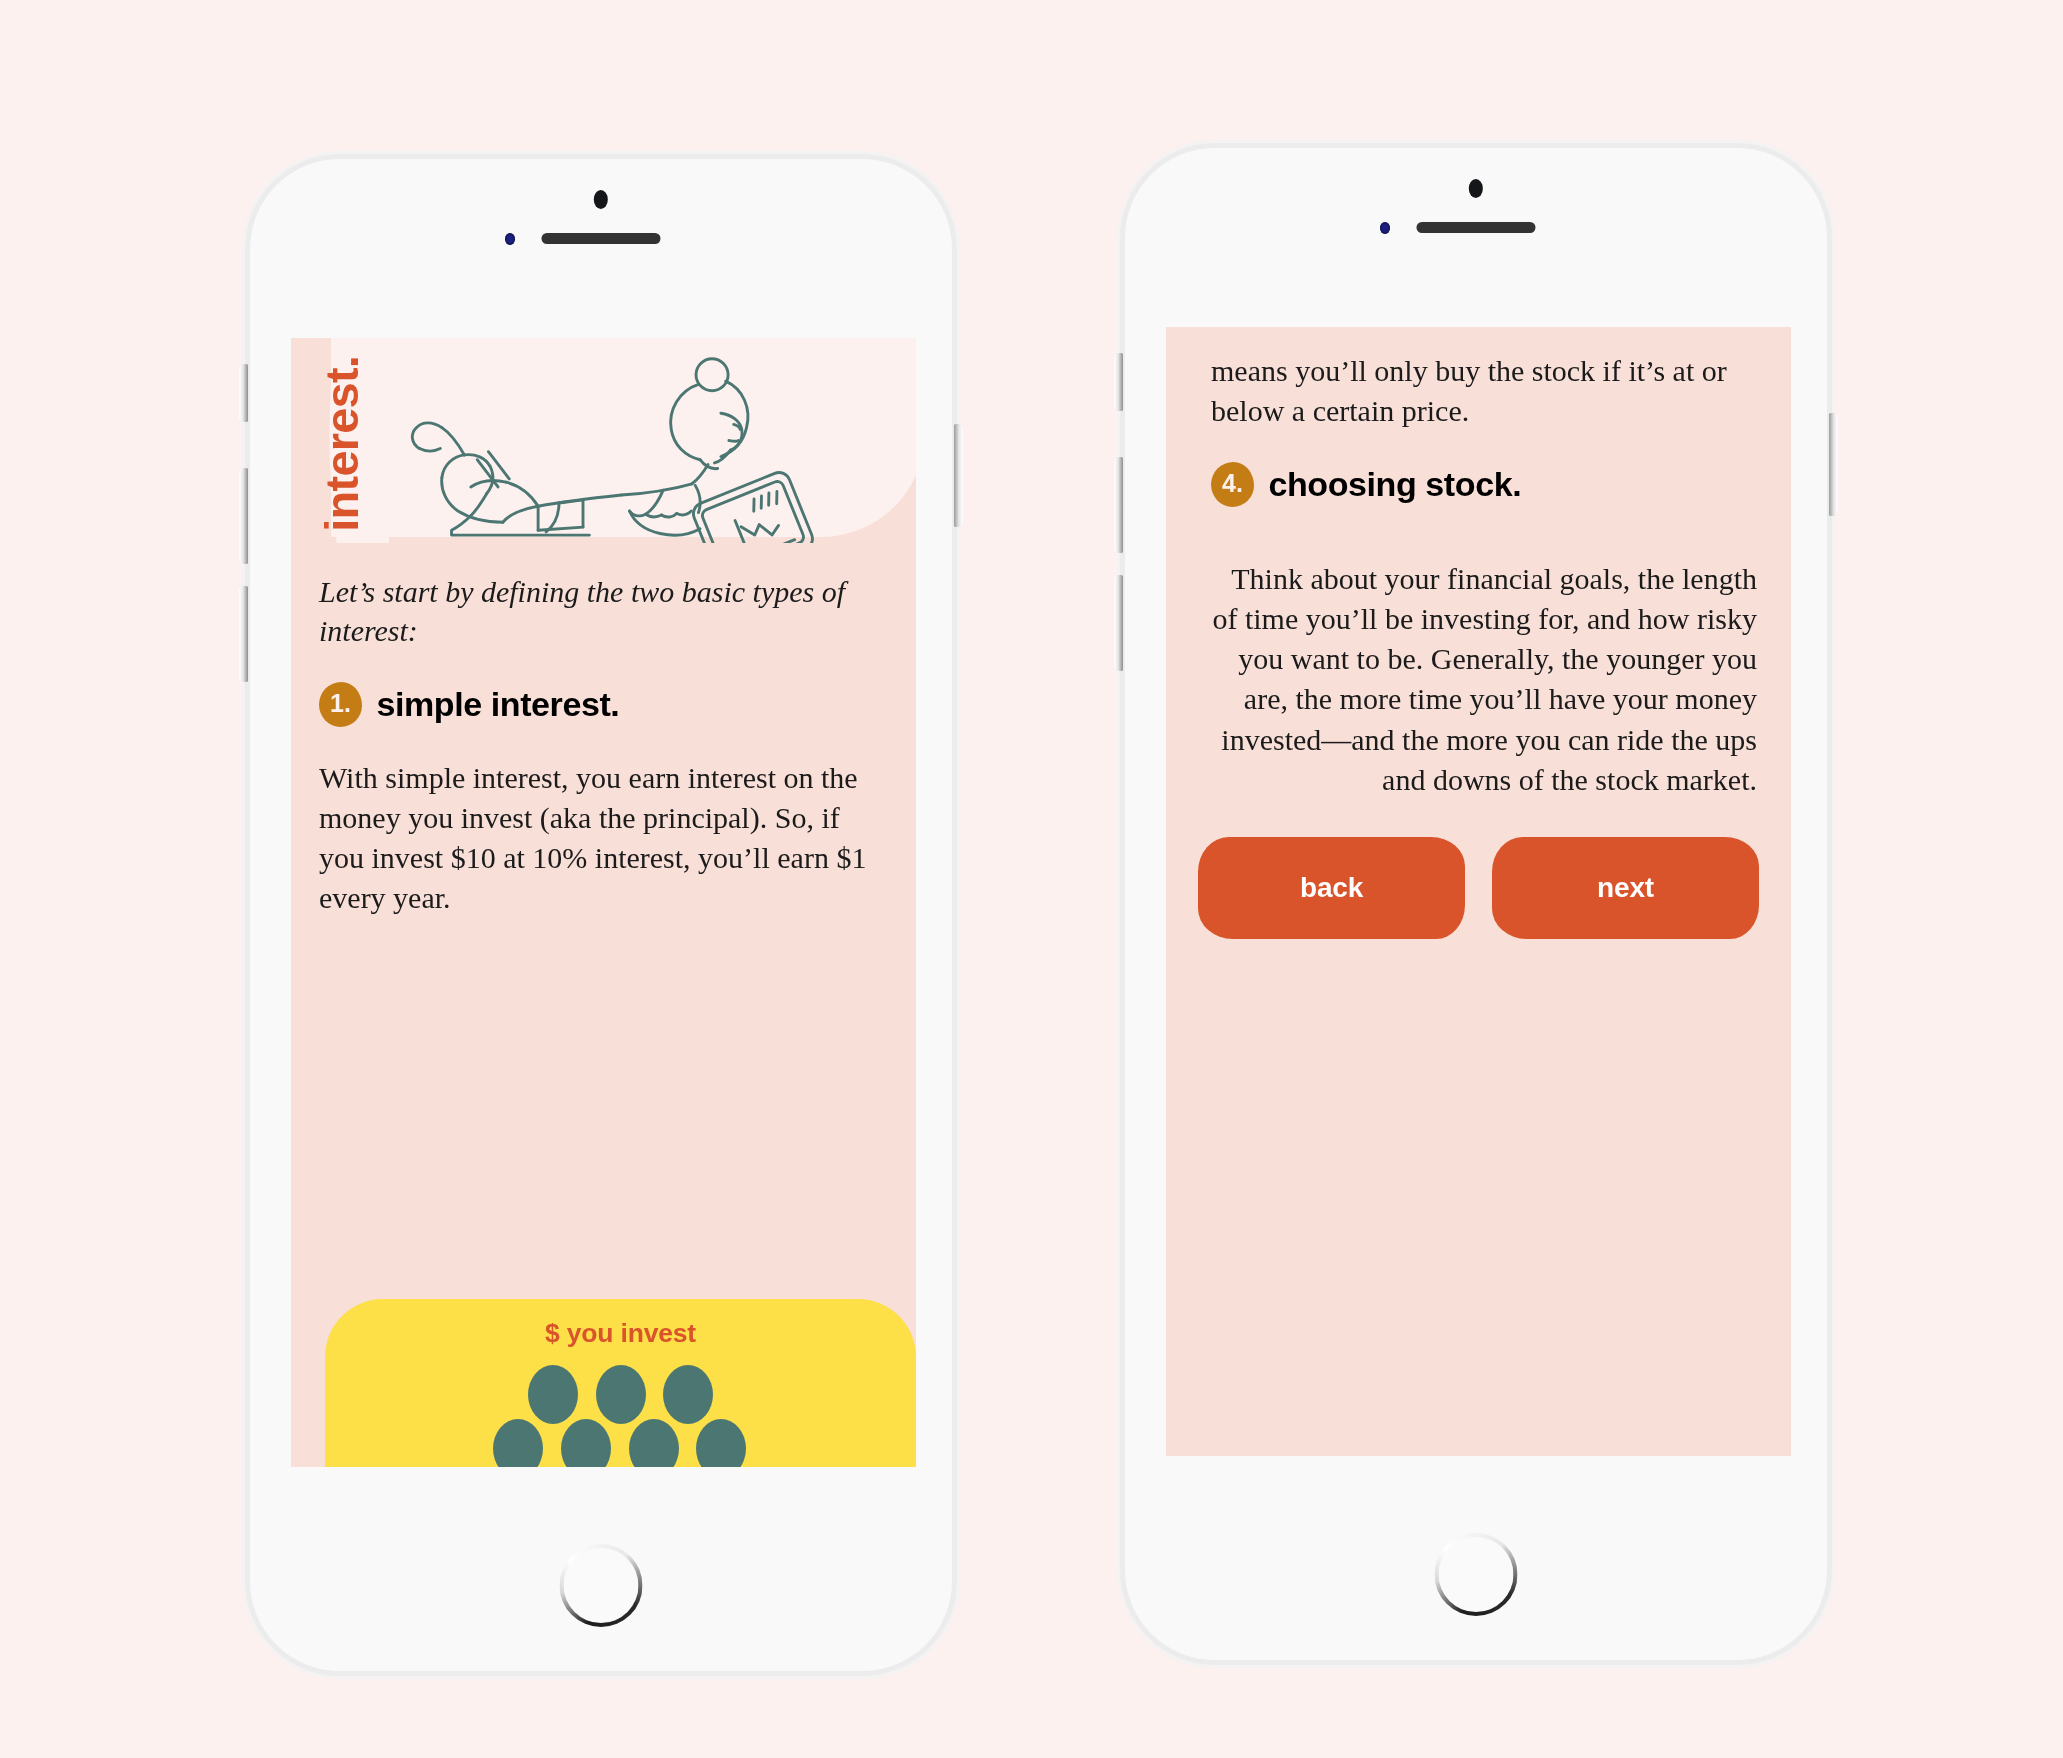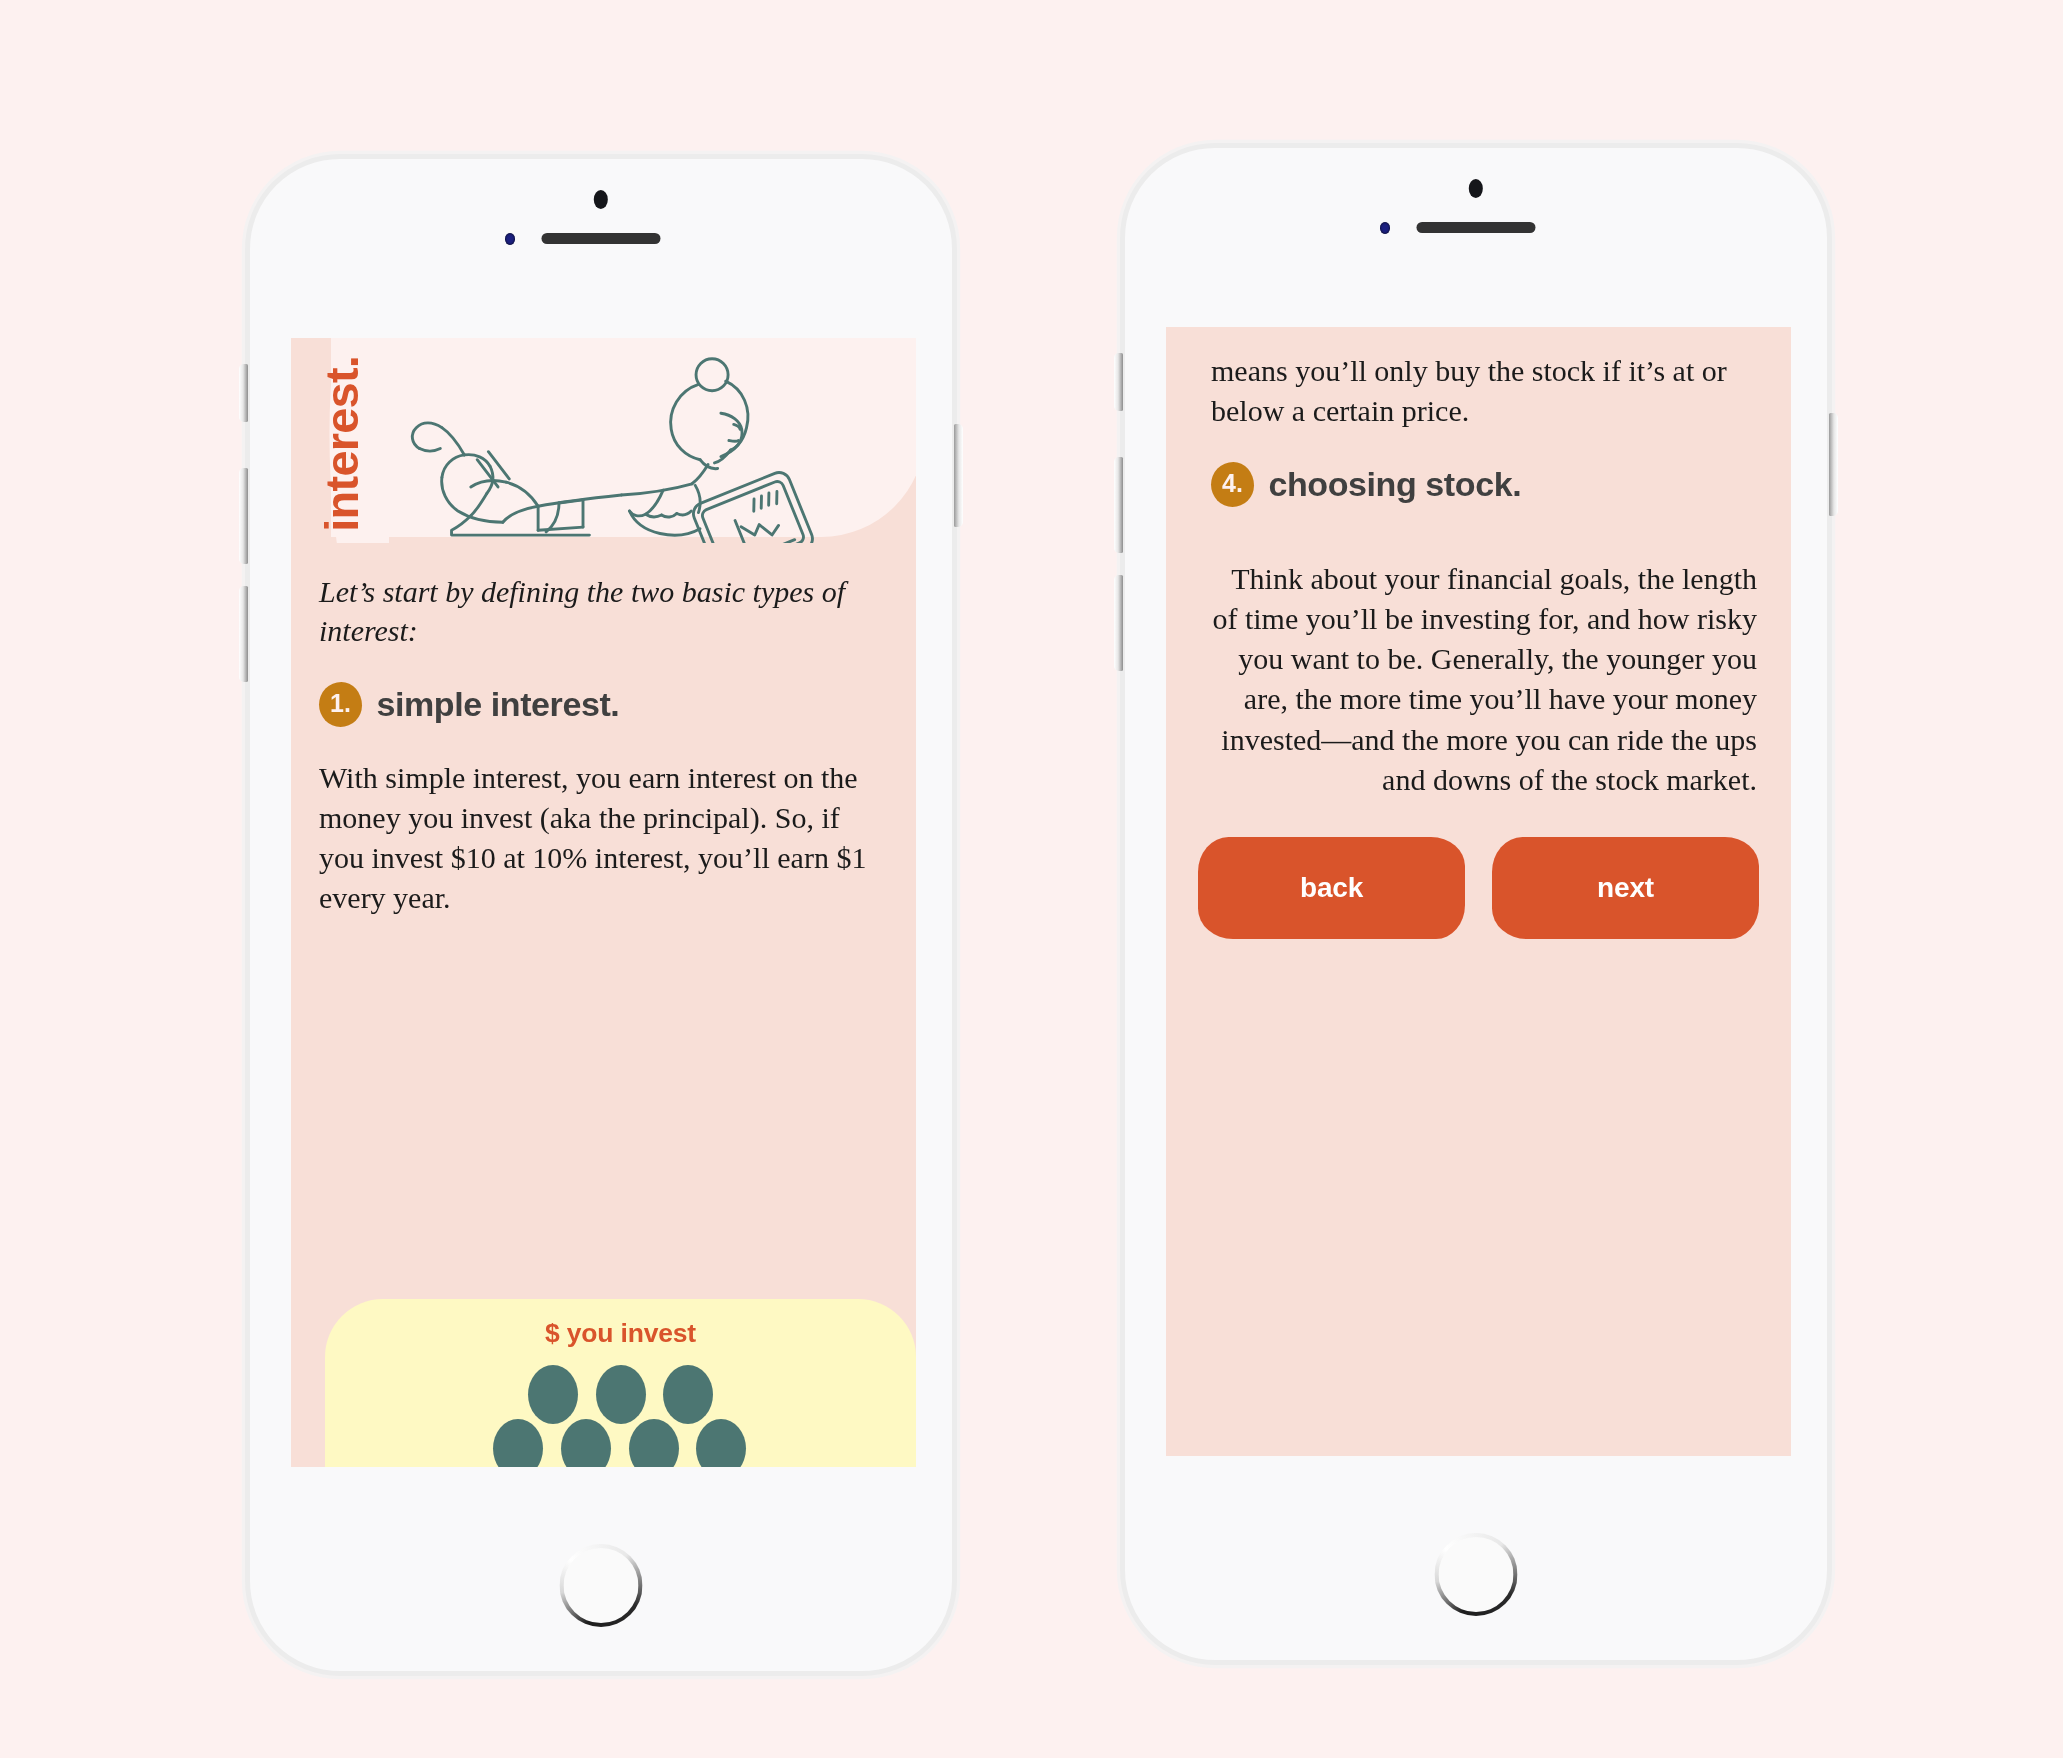--- a/index.html
+++ b/index.html
@@ -198,38 +198,38 @@
     font-size: 25px;
     display: flex;
     align-items: center;
     justify-content: center;
     padding-bottom: 1.6px;
   }
   .headline-text {
     font-family: "Liberation Sans", sans-serif;
     font-weight: bold;
     font-size: 34px;
-    color: #404040;
+    color: #000000;
     letter-spacing: -0.4px;
   }
   .para {
     font-size: 30px;
     line-height: 1.34;
     color: #1b1b1b;
   }
   .para.spaced { margin-top: 52px; text-align: right; }
 
   
   .invest-panel {
     position: absolute;
     left: 34px;
     right: 0;
     bottom: 0;
     height: 168px;
-    background: #fef9c3;
+    background: #fde047;
     border-radius: 58px 58px 0 0;
     overflow: hidden;
   }
   .invest-label {
     text-align: center;
     margin-top: 19px;
     font-family: "Liberation Sans", sans-serif;
     font-weight: bold;
     font-size: 26.5px;
     color: #d9542b;

